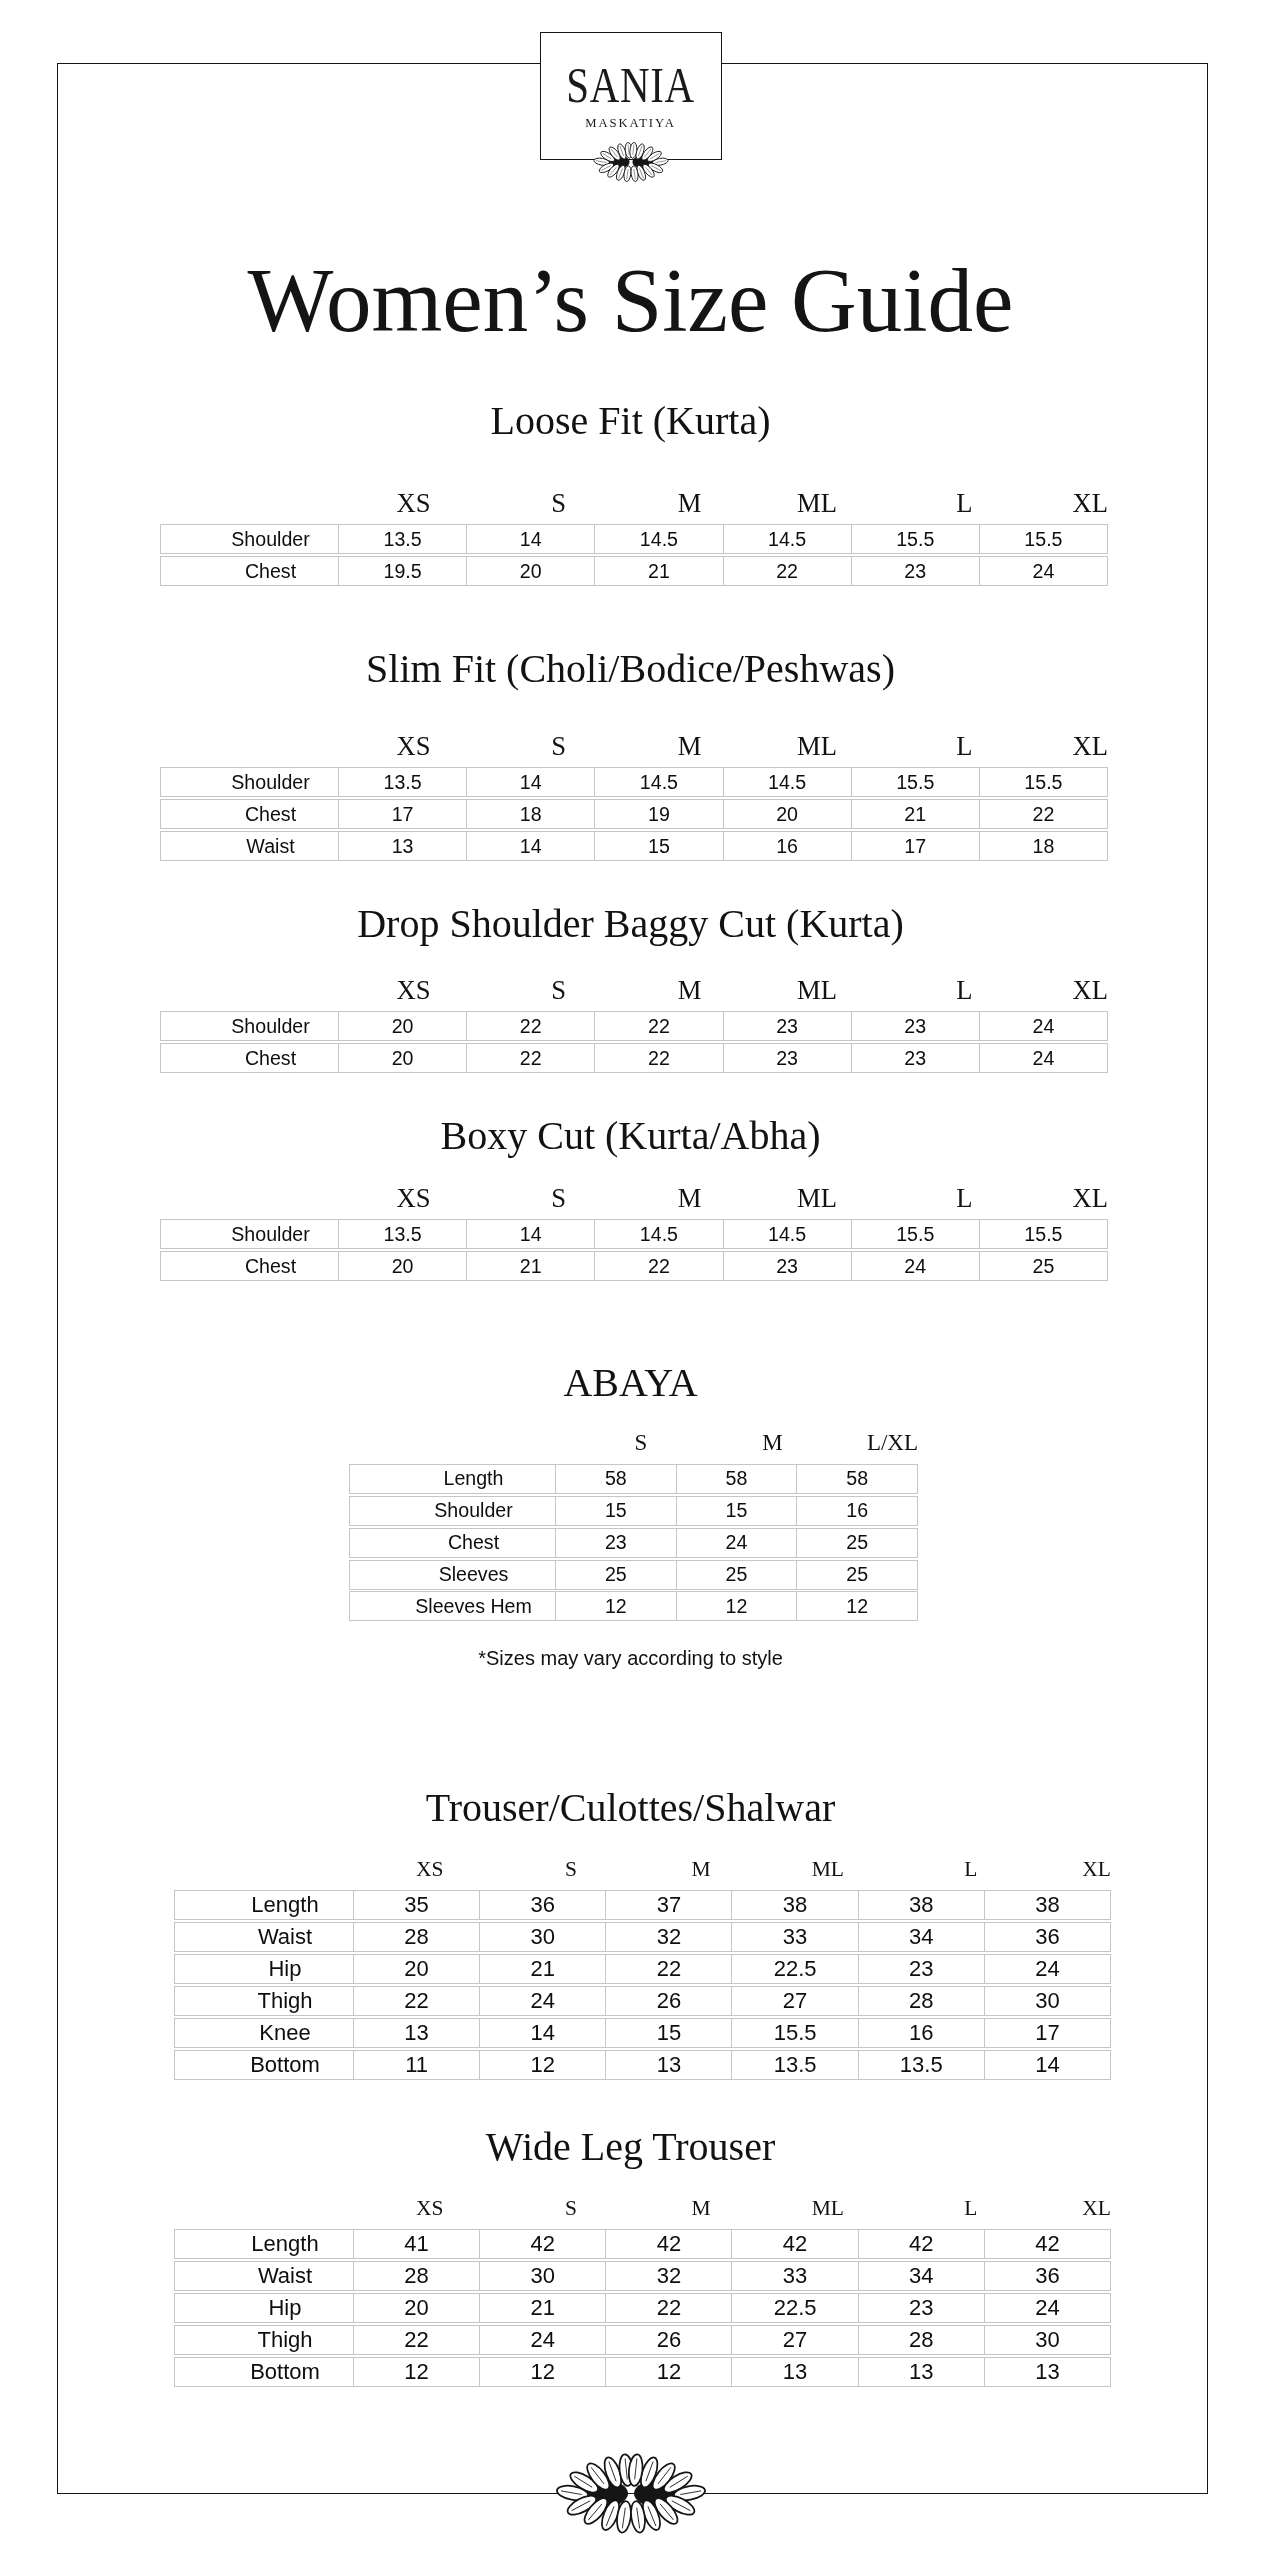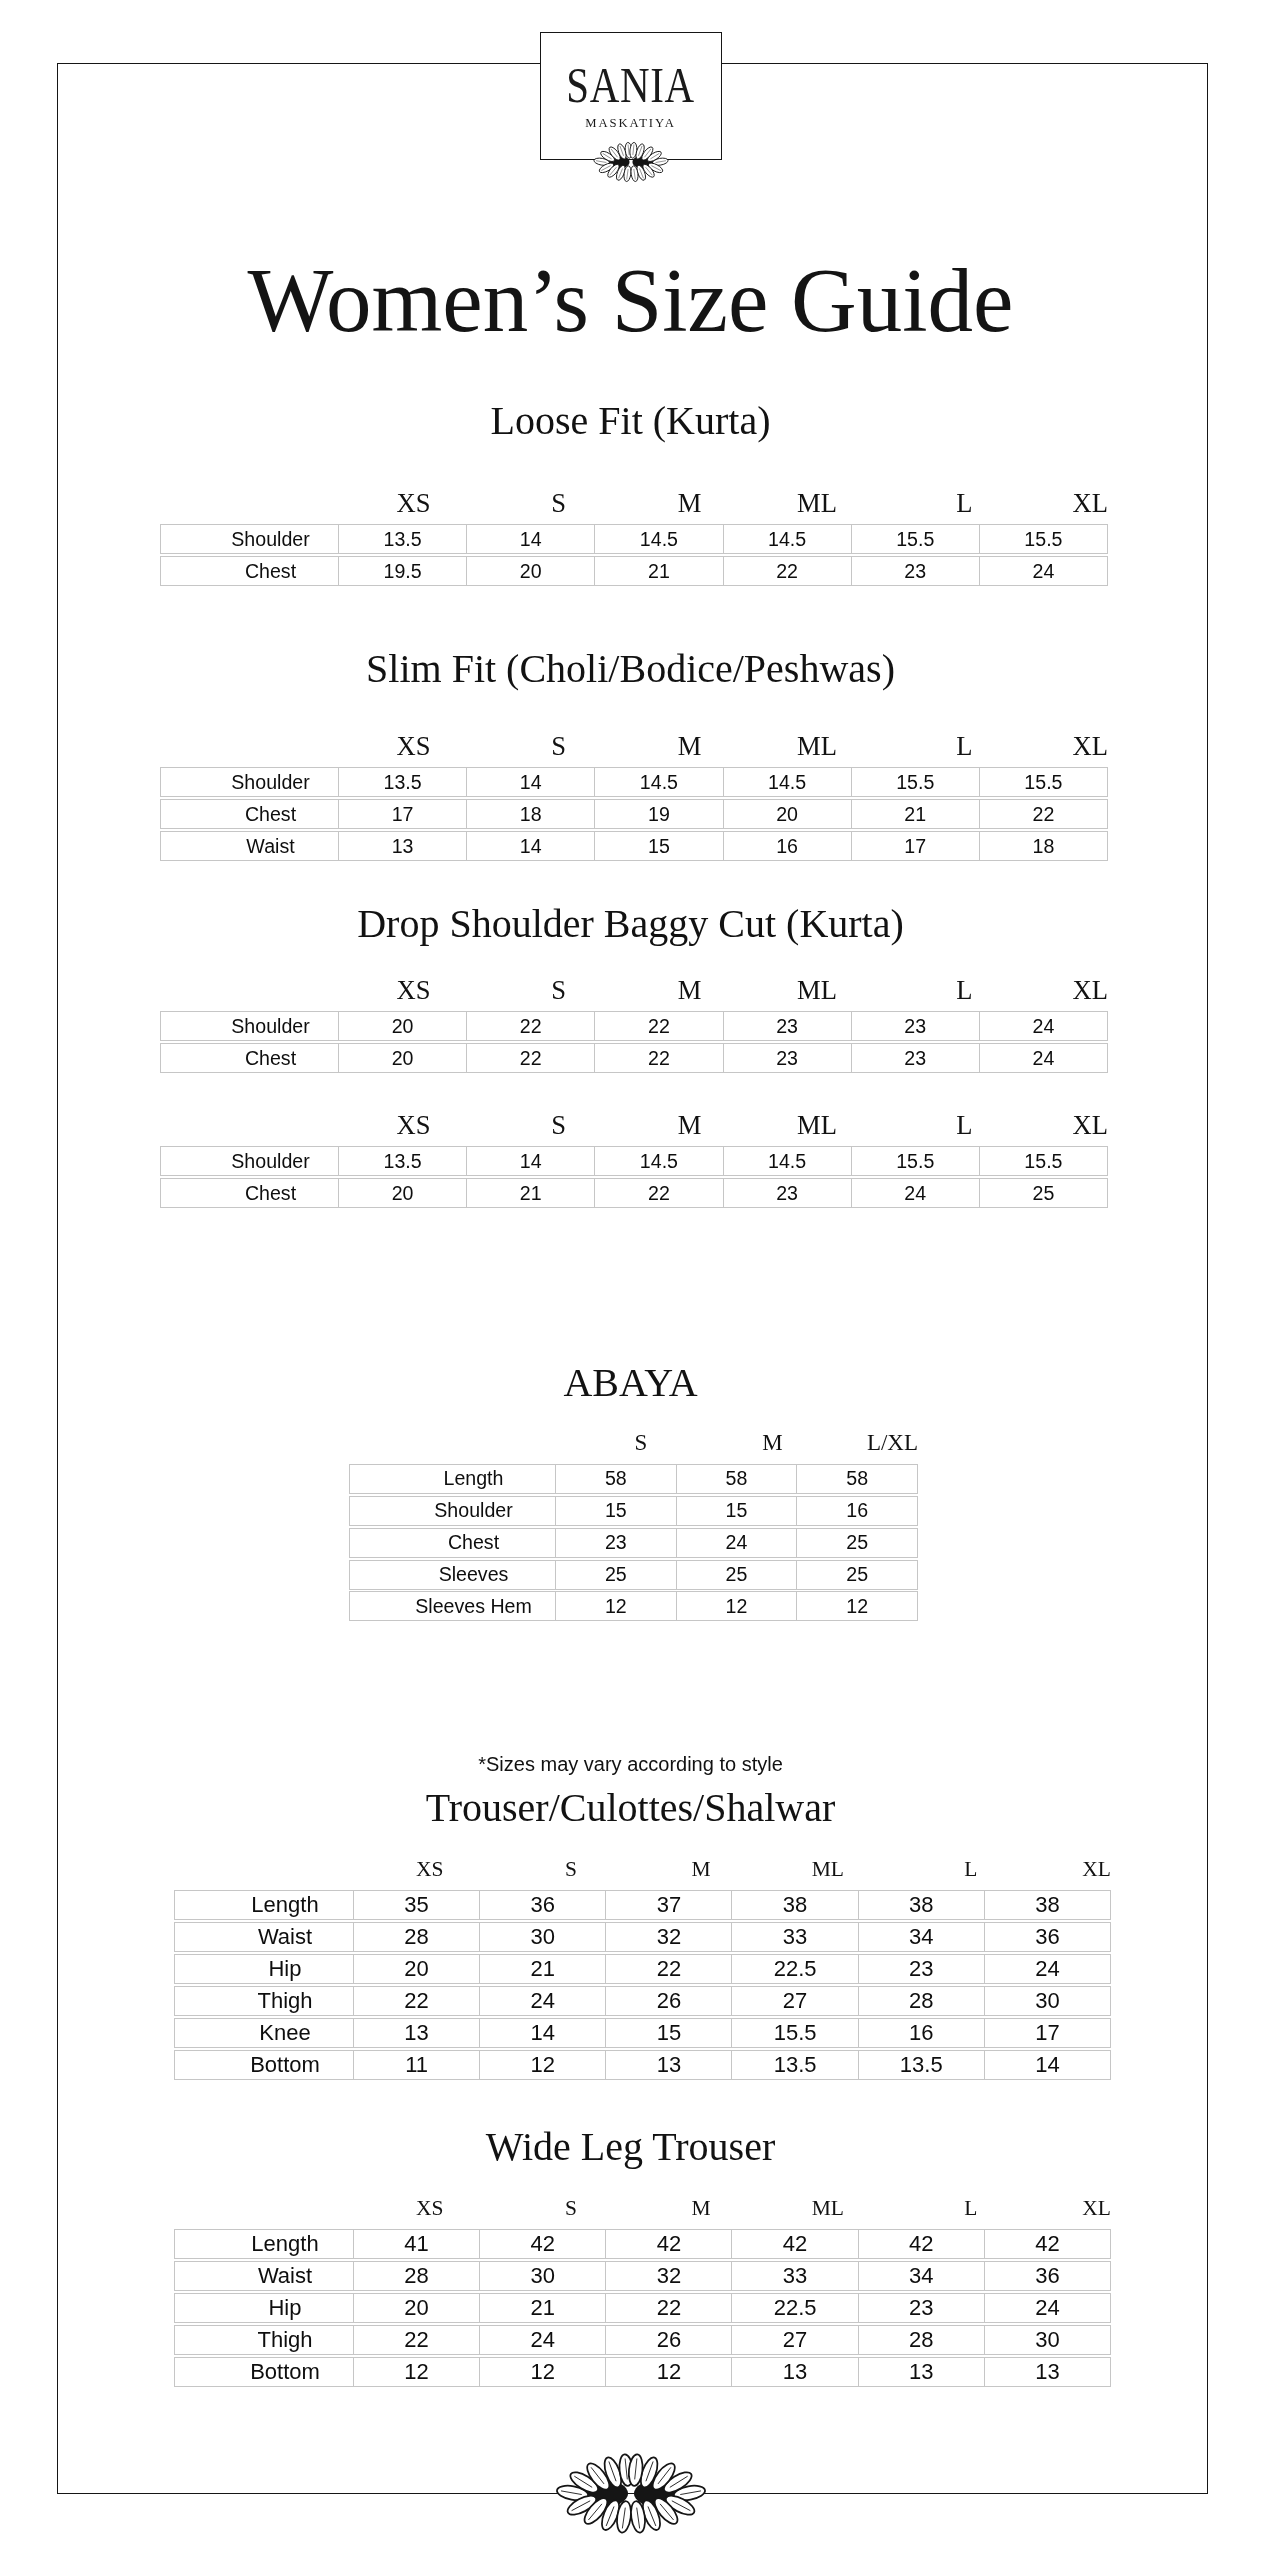--- a/index.html
+++ b/index.html
@@ -52,21 +52,21 @@
 
   .page-title {
     position:absolute; top:241px; left:0; width:100%;
     text-align:center;
     font-family:Liberation Serif, serif;
     font-size:91px; line-height:120px; font-weight:400;
     color:#141414; z-index:1;
   }
 
   .note {
-    position:absolute; top:1753px; left:0; width:100%;
+    position:absolute; top:1647px; left:0; width:100%;
     text-align:center; font-size:20px; color:#111; z-index:1;
   }
 
   .sections { position:absolute; left:0; top:0; width:100%; height:100%; z-index:1; }
 
   .size-section { position:absolute; left:0; width:100%; }
   .section-heading {
     text-align:center;
     font-family:"Liberation Serif", serif;
     font-size:40px; line-height:51px; font-weight:400;
@@ -258,20 +258,21 @@
             <div class="cell val">20</div>
             <div class="cell val">22</div>
             <div class="cell val">22</div>
             <div class="cell val">23</div>
             <div class="cell val">23</div>
             <div class="cell val">24</div>
           </div>
         </div>
       </section>
       <section class="size-section sec-3 layout-wide">
+        <h2 class="section-heading">Boxy Cut (Kurta/Abha)</h2>
         <div class="header-row grid">
           <div class="hcell"></div>
           <div class="hcell">XS</div>
           <div class="hcell">S</div>
           <div class="hcell">M</div>
           <div class="hcell">ML</div>
           <div class="hcell">L</div>
           <div class="hcell">XL</div>
         </div>
         <div class="size-table">

